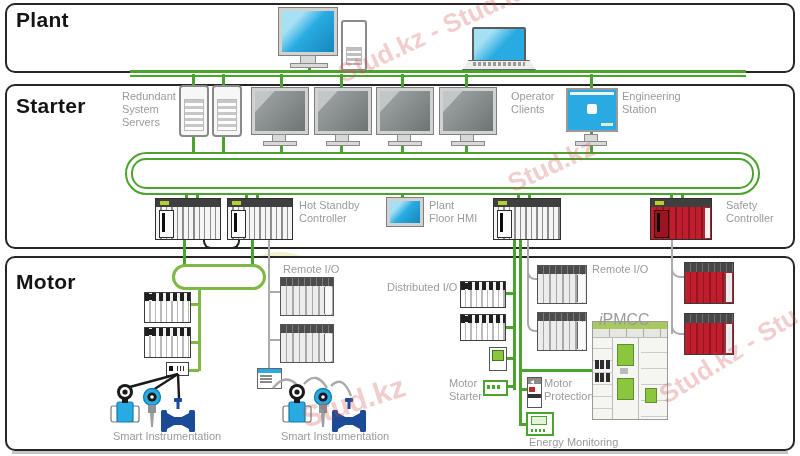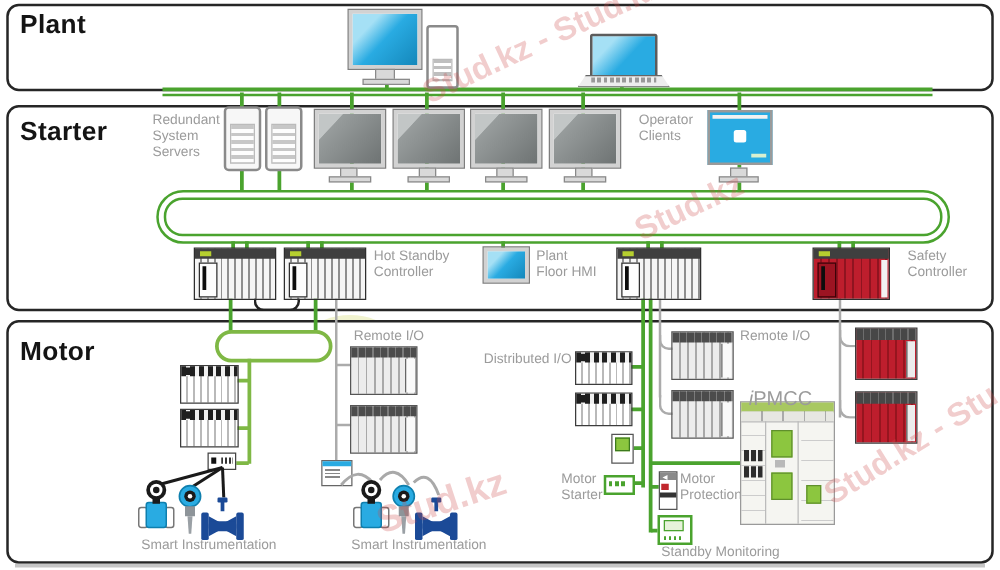--- a/index.html
+++ b/index.html
@@ -150,20 +150,22 @@
   <div class="lbl" style="left:498px;top:90px;margin-left:13px;">Operator
 Clients</div>
 
   <div class="abs" style="left:566px;top:88px;width:48px;height:40px;background:#29ABE2;border:2.5px solid #9a9a9a;z-index:3;">
     <div style="position:absolute;left:2px;top:2px;right:2px;height:3px;background:#f2f2f2;"></div>
     <div style="position:absolute;left:19px;top:14px;width:10px;height:10px;background:#fff;border-radius:2px;"></div>
     <div style="position:absolute;right:3px;bottom:4px;width:12px;height:3px;background:#d8f0d0;"></div>
   </div>
   <div class="stand" style="left:584px;top:134px;width:12px;height:7px;"></div>
   <div class="stand" style="left:575px;top:141px;width:30px;height:3px;"></div>
+  <div class="lbl" style="left:622px;top:90px;">Engineering
+Station</div>
 
 
   <div class="plc" style="left:155px;width:64px;top:198px;">
       <div class="chip"></div>
       <div class="mod"></div>
     </div>
   <div class="plc" style="left:227px;width:64px;top:198px;">
       <div class="chip"></div>
       <div class="mod"></div>
     </div>
@@ -286,21 +288,21 @@
     <div style="position:absolute;left:1px;top:9px;width:6px;height:5px;background:#c1272d;"></div>
     <div style="position:absolute;left:0;top:16px;right:0;height:4px;background:#333;"></div>
   </div>
   <div class="lbl" style="left:544px;top:377px;">Motor
 Protection</div>
 
   <div class="greenbox" style="left:526px;top:412px;width:24px;height:20px;">
     <div style="position:absolute;left:3px;top:2px;width:14px;height:7px;background:#e7f2da;border:1px solid #4AA32E;"></div>
     <div style="position:absolute;left:3px;bottom:2px;width:16px;height:3px;background:repeating-linear-gradient(90deg,#4AA32E 0 2px,#fff 2px 4px);"></div>
   </div>
-  <div class="lbl" style="left:529px;top:436px;">Standby Monitoring</div>
+  <div class="lbl" style="left:529px;top:436px;">Energy Monitoring</div>
 
   <div class="elb" style="left:527px;top:268px;width:10px;height:10px;border-left:2px solid #ababab;border-bottom:2px solid #ababab;border-bottom-left-radius:8px;"></div>
   <div class="elb" style="left:527px;top:316px;width:10px;height:14px;border-left:2px solid #ababab;border-bottom:2px solid #ababab;border-bottom-left-radius:8px;"></div>
   <div class="grack" style="left:537px;top:265px;width:48px;height:37px;"></div>
   <div class="grack" style="left:537px;top:312px;width:48px;height:37px;"></div>
   <div class="lbl" style="left:592px;top:263px;">Remote I/O</div>
 
   <div class="lbl ipmcc-lbl" style="left:599px;top:311px;font-size:16px;">iPMCC</div>
   <div class="abs" style="left:592px;top:321px;width:74px;height:97px;background:#f5f5f1;border:1.5px solid #9a9a9a;z-index:3;">
     <div style="position:absolute;left:0;top:0;right:0;height:7px;background:#a8c861;border-bottom:1px solid #7fa13c;"></div>

